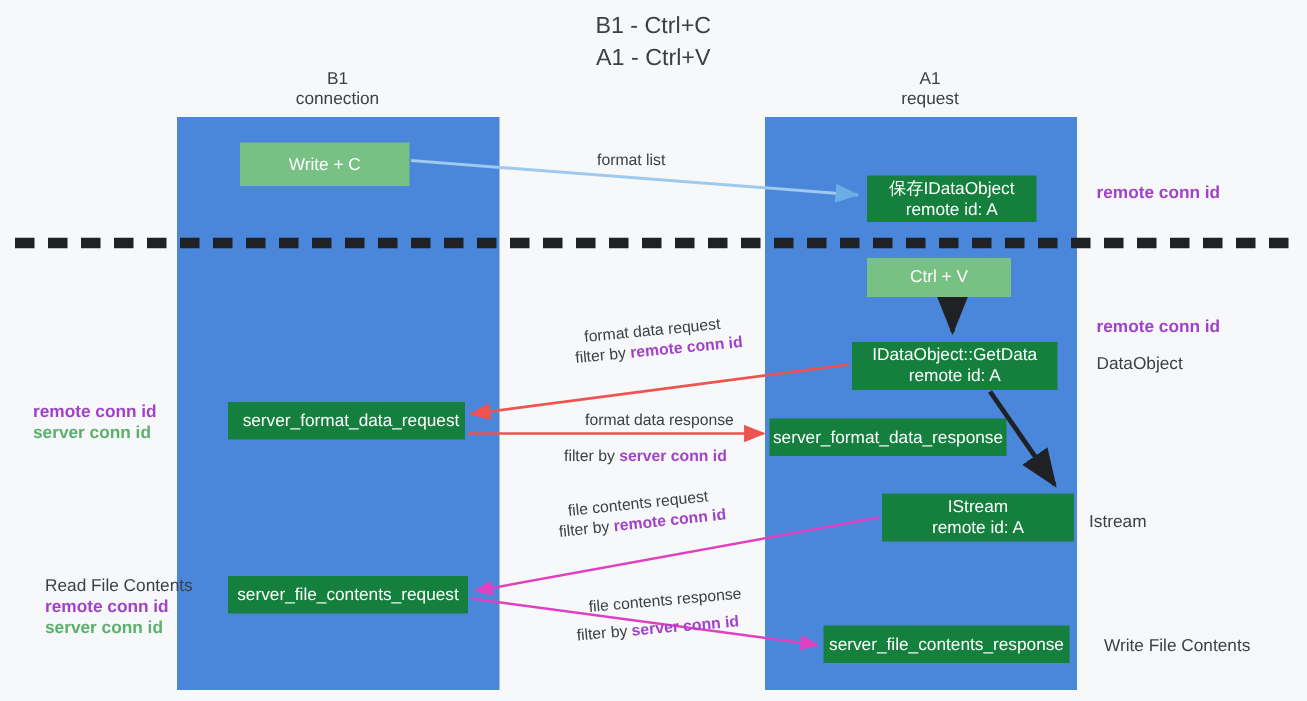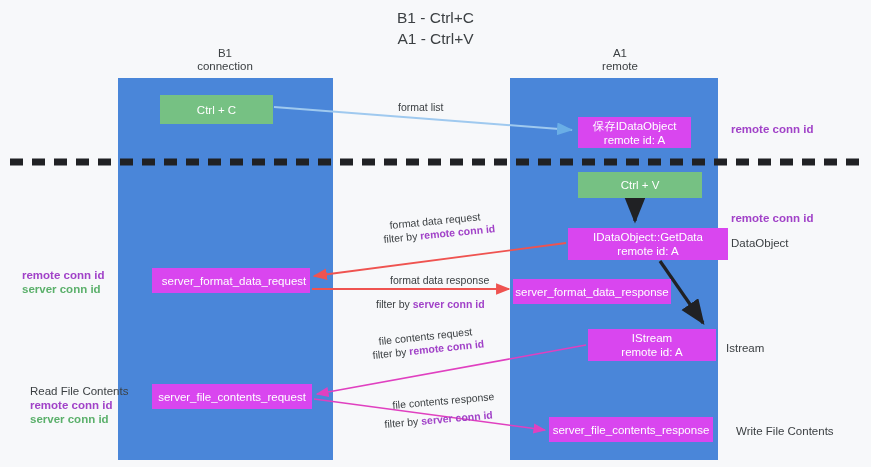--- a/index.html
+++ b/index.html
@@ -21,26 +21,26 @@
   #head-b1{left:150px;top:47px;width:150px;}
   #head-a1{left:545px;top:47px;width:150px;}
 
   #title{position:absolute;left:0;top:7px;width:871px;text-align:center;
          color:#3c4043;font-size:15.5px;line-height:21px;font-weight:400;}
 
   .box{position:absolute;color:#ffffff;font-size:11.5px;line-height:14px;
        display:flex;align-items:center;justify-content:center;text-align:center;
        padding:0 6px;box-sizing:border-box;}
   .green{background:#76c183;}
-  .orange{background:#d946ef;}
+  .orange{background:#15803d;}
 
   #b-ctrlc{left:160px;top:95px;width:113px;height:29px;}
   #b-save{left:578px;top:117px;width:113px;height:31px;}
-  #b-ctrlv{left:578px;top:172px;width:124px;height:26px;}
-  #b-getdata{left:568px;top:228px;width:160px;height:32px;}
+  #b-ctrlv{left:578px;top:172px;width:96px;height:26px;}
+  #b-getdata{left:568px;top:228px;width:137px;height:32px;}
   #b-sfdreq{left:152px;top:268px;width:158px;height:25px;padding-left:12px;}
   #b-sfdres{left:513px;top:279px;width:158px;height:25px;}
   #b-istream{left:588px;top:329px;width:128px;height:32px;}
   #b-sfcreq{left:152px;top:384px;width:160px;height:25px;}
   #b-sfcres{left:549px;top:417px;width:164px;height:25px;}
 
   .side{position:absolute;font-size:11.5px;line-height:14px;}
   .purple{color:#a142c8;font-weight:bold;}
   .green-t{color:#5bb06b;font-weight:bold;}
   .gray{color:#3c4043;}
@@ -77,21 +77,21 @@
     <div>B1 - Ctrl+C</div>
     <div>A1 - Ctrl+V</div>
   </div>
 
   <div id="head-b1" class="colhead">
     <div>B1</div>
     <div>connection</div>
   </div>
   <div id="head-a1" class="colhead">
     <div>A1</div>
-    <div>remote</div>
+    <div>request</div>
   </div>
 
   <div id="col-b1" class="col"></div>
   <div id="col-a1" class="col" class2=""></div>
 
   <svg class="layer" viewBox="0 0 871 467">
     <defs>
       <marker id="ah-blue" markerWidth="9" markerHeight="9" refX="7.5" refY="3.2" orient="auto">
         <path d="M0,0 L8,3.2 L0,6.4 z" fill="#6aaee6"></path>
       </marker>
@@ -116,21 +116,21 @@
 
     <line x1="566" y1="243" x2="314" y2="276" stroke="#ef5350" stroke-width="1.8" marker-end="url(#ah-red)"></line>
 
     <line x1="312" y1="289" x2="509" y2="289" stroke="#ef5350" stroke-width="1.8" marker-end="url(#ah-red)"></line>
 
     <line x1="586" y1="345" x2="317" y2="394" stroke="#e040c0" stroke-width="1.6" marker-end="url(#ah-magenta)"></line>
 
     <line x1="314" y1="399" x2="545" y2="430" stroke="#e040c0" stroke-width="1.6" marker-end="url(#ah-magenta)"></line>
   </svg>
 
-  <div id="b-ctrlc" class="box green">Ctrl + C</div>
+  <div id="b-ctrlc" class="box green">Write + C</div>
 
   <div id="b-save" class="box orange">
     <div>
       <div>保存IDataObject</div>
       <div>remote id: A</div>
     </div>
   </div>
 
   <div id="b-ctrlv" class="box green">Ctrl + V</div>
 

